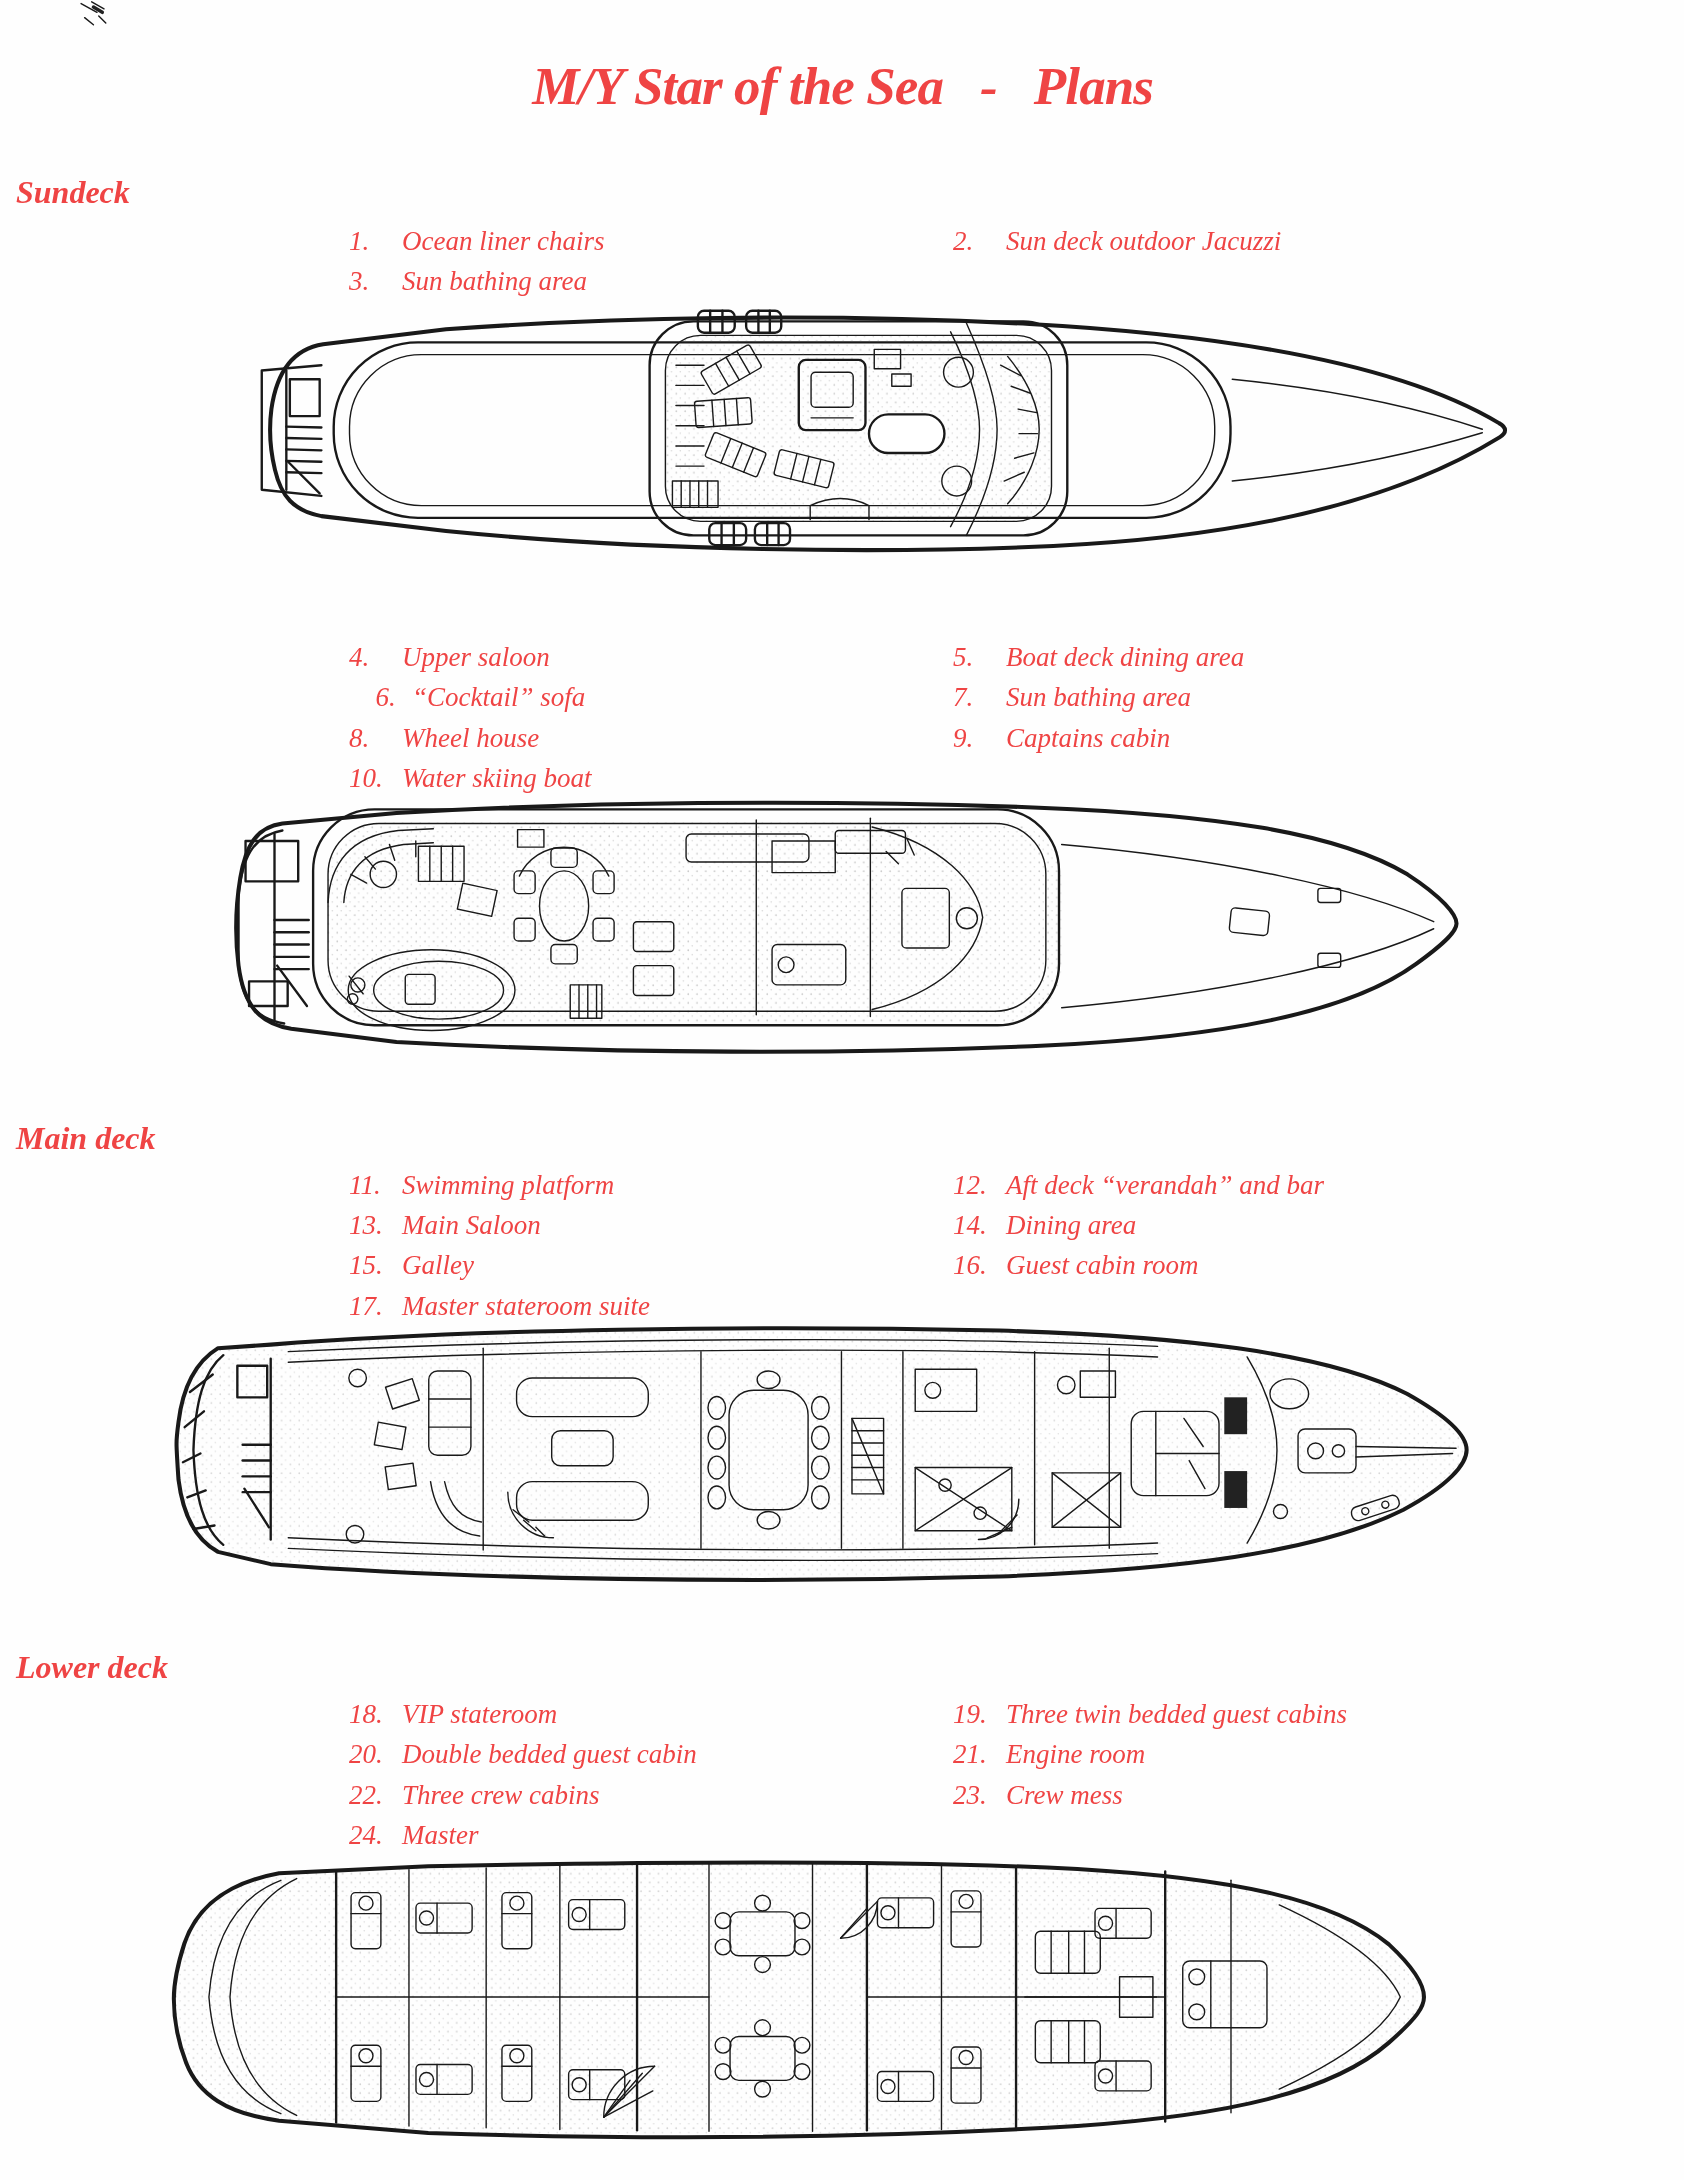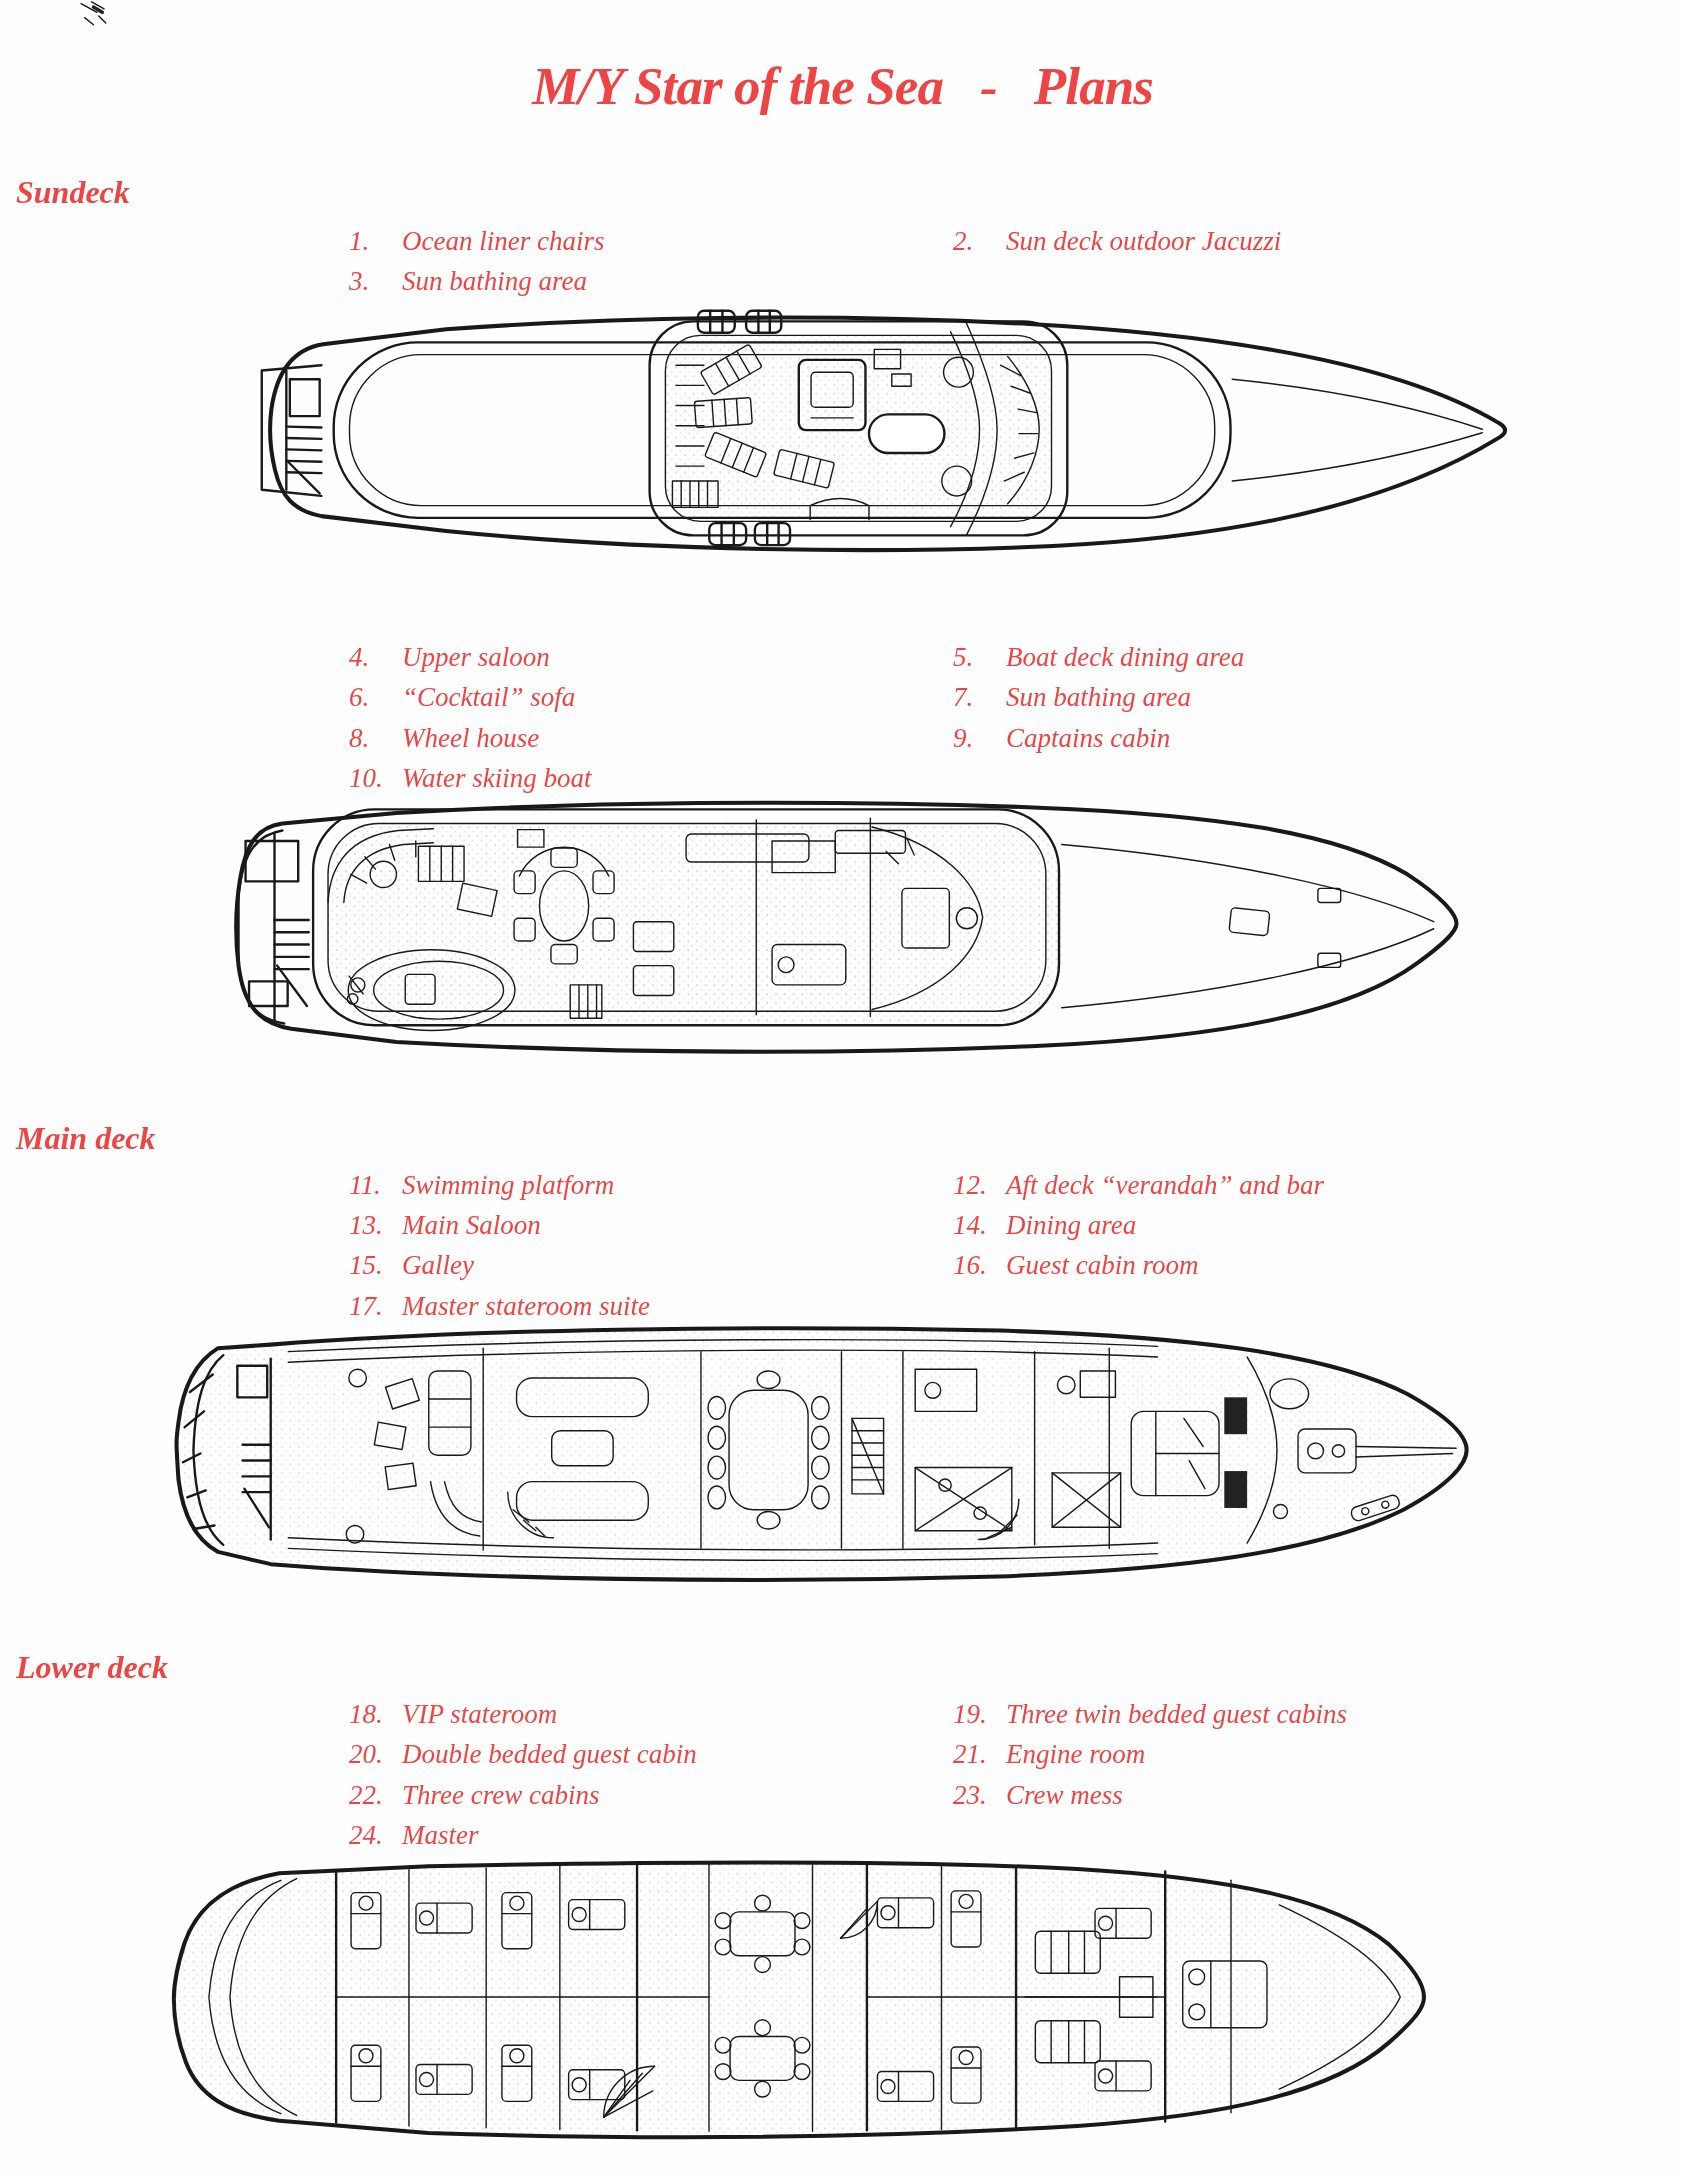--- a/index.html
+++ b/index.html
@@ -154,21 +154,21 @@
       <line x1="528" y1="212" x2="528" y2="242"></line>
         <line x1="538" y1="212" x2="538" y2="242"></line>
       <path d="M 655,256 L 655,240 Q 690,224 722,240 L 722,256"></path>
     </g>
   </svg>
 
 
   <div class="legend-row" style="top:625px;left:349px;">
     <span class="num">4.</span><span>Upper saloon</span>
   </div>
-  <div class="legend-row" style="top:665px;left:349px;">
+  <div class="legend-row" style="top:665px;left:359px;text-align:center;">
     <span class="num">6.</span><span>“Cocktail” sofa</span>
   </div>
   <div class="legend-row" style="top:706px;left:349px;">
     <span class="num">8.</span><span>Wheel house</span>
   </div>
   <div class="legend-row" style="top:746px;left:349px;">
     <span class="num">10.</span><span>Water skiing boat</span>
   </div>
   <div class="legend-row" style="top:625px;left:953px;">
     <span class="num">5.</span><span>Boat deck dining area</span>

